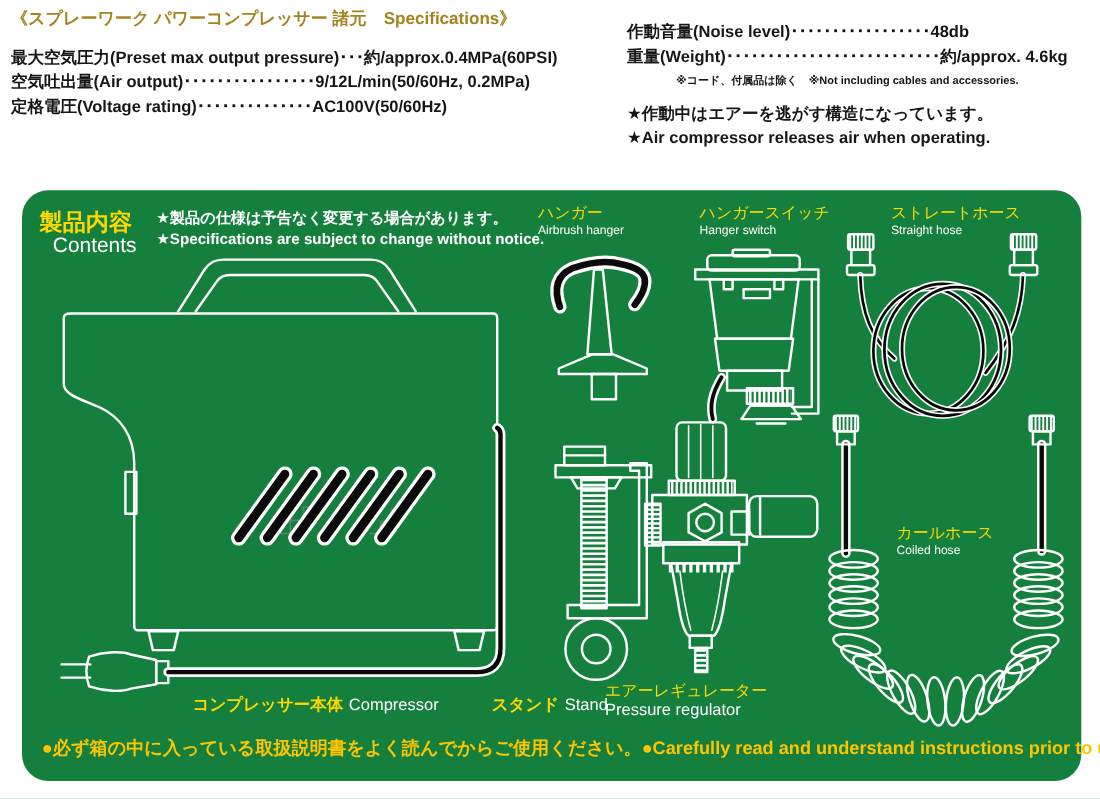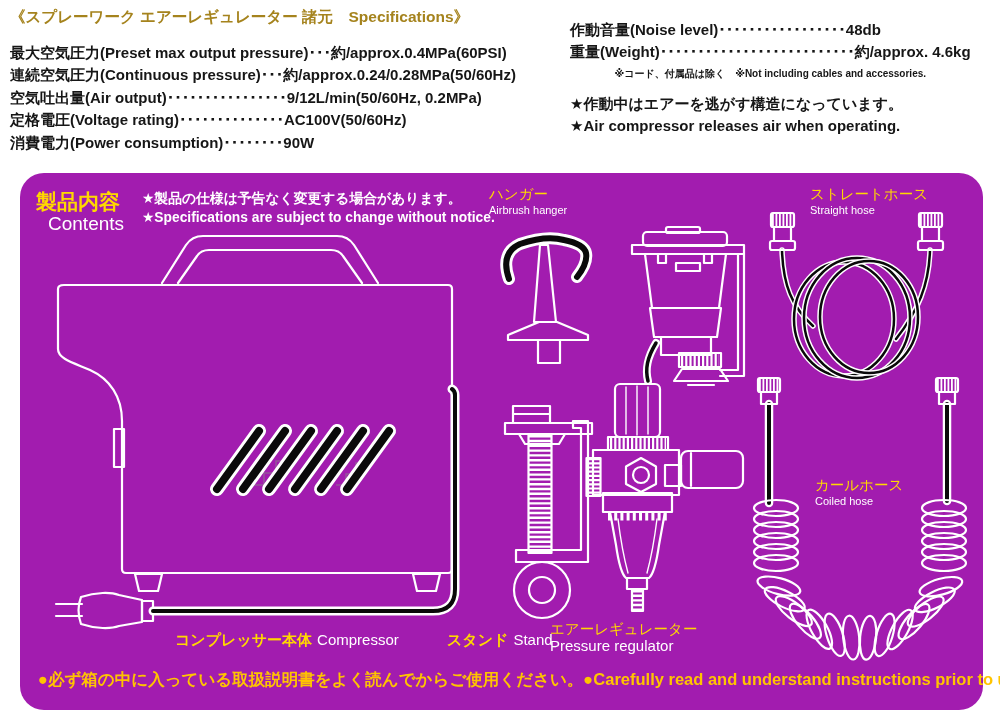--- a/index.html
+++ b/index.html
@@ -7,21 +7,21 @@
        font-family:"Liberation Sans","DejaVu Sans",sans-serif;color:#111;}
   .abs{position:absolute;}
   
   .spec-title{left:10px;top:7px;font-size:15.5px;font-weight:bold;color:#a5831d;}
   .spec-col{font-size:15px;font-weight:bold;line-height:22.4px;color:#161616;white-space:nowrap;margin-top:12px;}
   .spec-left{left:10px;top:30px;}
   .spec-right{left:570px;top:7px;}
   .spec-note{font-size:10px;line-height:20px;text-align:center;}
   .spec-star{margin-top:9px;}
   
-  .panel{left:20px;top:173px;width:963px;height:537px;background:#a21caf;border-radius:24px;}
+  .panel{left:20px;top:173px;width:963px;height:537px;background:#15803d;border-radius:24px;}
   .head-jp{left:16px;top:15px;font-size:21px;font-weight:bold;color:#ffd800;}
   .head-en{left:28px;top:40px;font-size:19px;color:#fff;}
   .notice{left:122px;top:17px;font-size:13.8px;line-height:18.5px;color:#fff;font-weight:bold;white-space:nowrap;}
   .lbl .jp{font-size:14.5px;font-weight:normal;color:#ffd800;line-height:16px;}
   .lbl .en{font-size:11px;color:#fff;line-height:17px;}
   .inline-lbl{font-size:15px;white-space:nowrap;}
   .inline-lbl .jp{color:#ffd800;font-weight:bold;}
   .inline-lbl .en{color:#fff;margin-left:5px;}
   .footer-line{left:18px;top:496px;font-size:16.5px;font-weight:bold;color:#ffc400;white-space:nowrap;}
   
@@ -29,28 +29,26 @@
   .o{fill:none;stroke:#fff;stroke-width:2.2;stroke-linejoin:round;stroke-linecap:round;}
   .thin{stroke-width:1.4;}
   .tw{fill:none;stroke:#fff;stroke-linecap:round;}
   .tb{fill:none;stroke:#0a0a0a;stroke-linecap:round;}
   .knurl{stroke:#fff;fill:none;}
   #coil-g ellipse{fill:none;stroke:#fff;stroke-width:2.2;}
 </style>
 </head>
 <body>
 
-<div class="abs spec-title">《スプレーワーク エアーレギュレーター 諸元　Specifications》</div>
+<div class="abs spec-title">《スプレーワーク パワーコンプレッサー 諸元　Specifications》</div>
 
 <div class="abs spec-col spec-left">
   <div>最大空気圧力(Preset max output pressure)･･･約/approx.0.4MPa(60PSI)</div>
-  <div>連続空気圧力(Continuous pressure)･･･約/approx.0.24/0.28MPa(50/60Hz)</div>
   <div>空気吐出量(Air output)････････････････9/12L/min(50/60Hz, 0.2MPa)</div>
   <div>定格電圧(Voltage rating)･･････････････AC100V(50/60Hz)</div>
-  <div>消費電力(Power consumption)････････90W</div>
 </div>
 
 <div class="abs spec-col spec-right">
   <div>作動音量(Noise level)･････････････････48db</div>
   <div>重量(Weight)･･････････････････････････約/approx. 4.6kg</div>
   <div class="spec-note">※コード、付属品は除く　※Not including cables and accessories.</div>
   <div class="spec-star">★作動中はエアーを逃がす構造になっています。</div>
   <div>★Air compressor releases air when operating.</div>
 </div>
 
@@ -59,20 +57,24 @@
   <div class="abs head-jp">製品内容</div>
   <div class="abs head-en">Contents</div>
   <div class="abs notice">
     <div>★製品の仕様は予告なく変更する場合があります。</div>
     <div>★Specifications are subject to change without notice.</div>
   </div>
 
   <div class="abs lbl" style="left:469px;top:13px;">
     <div class="jp">ハンガー</div>
     <div class="en">Airbrush hanger</div>
+  </div>
+  <div class="abs lbl" style="left:616px;top:13px;">
+    <div class="jp">ハンガースイッチ</div>
+    <div class="en">Hanger switch</div>
   </div>
   <div class="abs lbl" style="left:790px;top:13px;">
     <div class="jp">ストレートホース</div>
     <div class="en">Straight hose</div>
   </div>
   <div class="abs lbl" style="left:795px;top:304px;">
     <div class="jp">カールホース</div>
     <div class="en">Coiled hose</div>
   </div>
   <div class="abs inline-lbl" style="left:155px;top:458px;">

